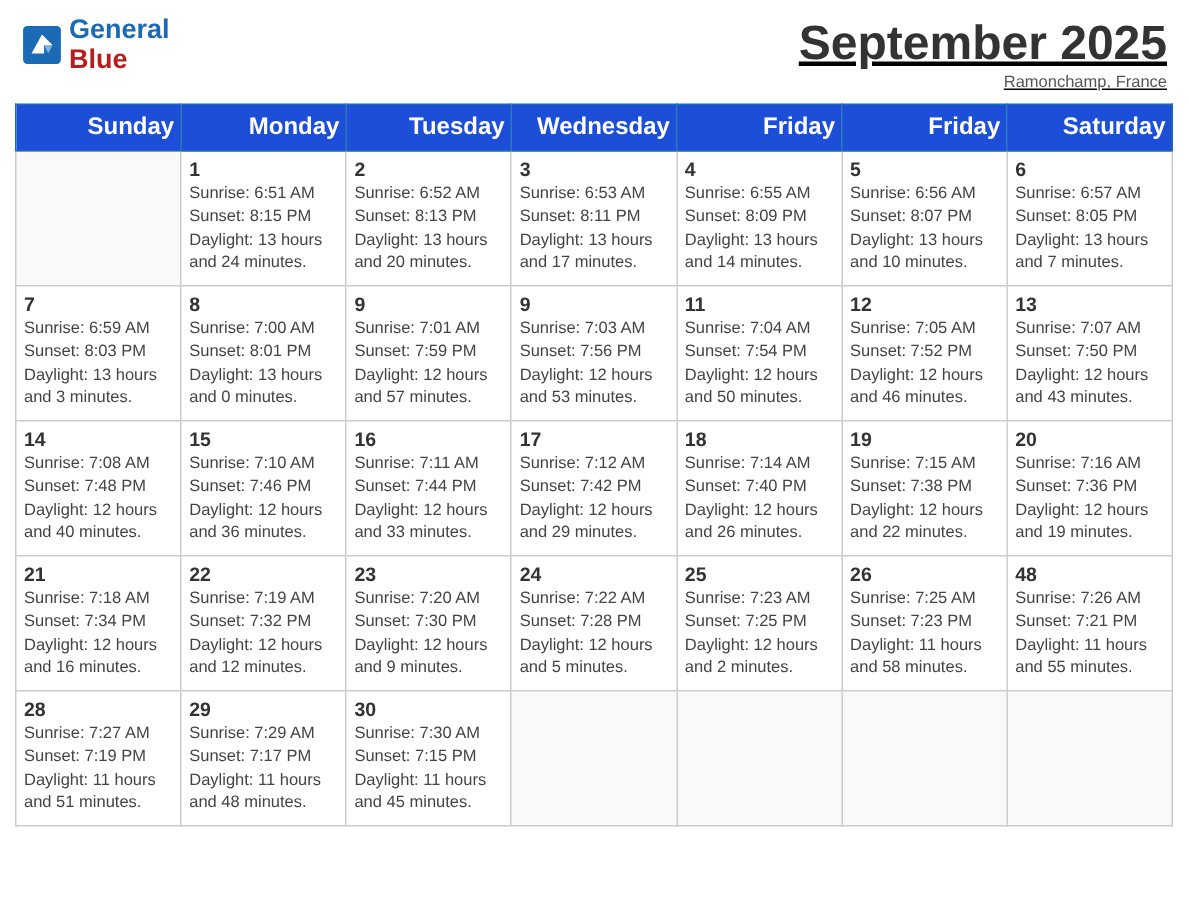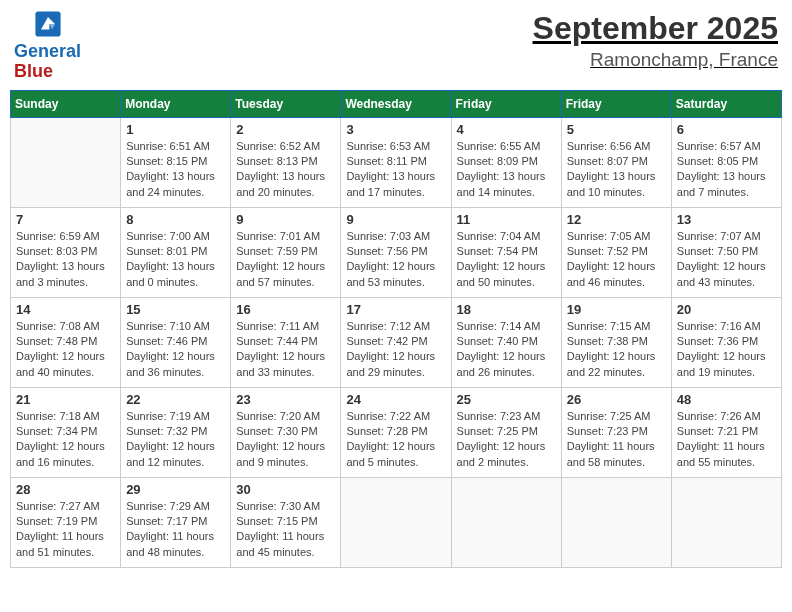--- a/index.html
+++ b/index.html
@@ -14,21 +14,20 @@
       display: flex;
       justify-content: space-between;
       align-items: flex-start;
       margin-bottom: 8px;
       padding: 0 4px;
     }
     .logo {
       display: flex;
       align-items: center;
       gap: 4px;
-      flex-direction: column;
     }
     .logo-text {
       font-size: 18px;
       font-weight: bold;
       color: #333;
       line-height: 1.1;
     }
     .logo-text span {
       color: #1a6ab5;
     }
@@ -39,36 +38,36 @@
     .title-area {
       text-align: right;
       text-decoration: underline;
     }
     .month-title {
       font-size: 32px;
       font-weight: bold;
       color: #333;
     }
     .location {
-      font-size: 19px;
+      font-size: 11px;
       color: #555;
       margin-top: 2px;
     }
     table {
       width: 100%;
       border-collapse: collapse;
       table-layout: fixed;
     }
     th {
-      background-color: #15803d;
+      background-color: #1d4ed8;
       color: #fff;
-      font-size: 12px;
+      font-size: 16px;
       font-weight: bold;
       padding: 6px 4px;
-      text-align: left;
+      text-align: right;
       border: 1px solid #1a6ab5;
     }
     td {
       border: 1px solid #ccc;
       vertical-align: top;
       padding: 4px 5px;
       font-size: 10px;
       color: #333;
       height: 90px;
     }

